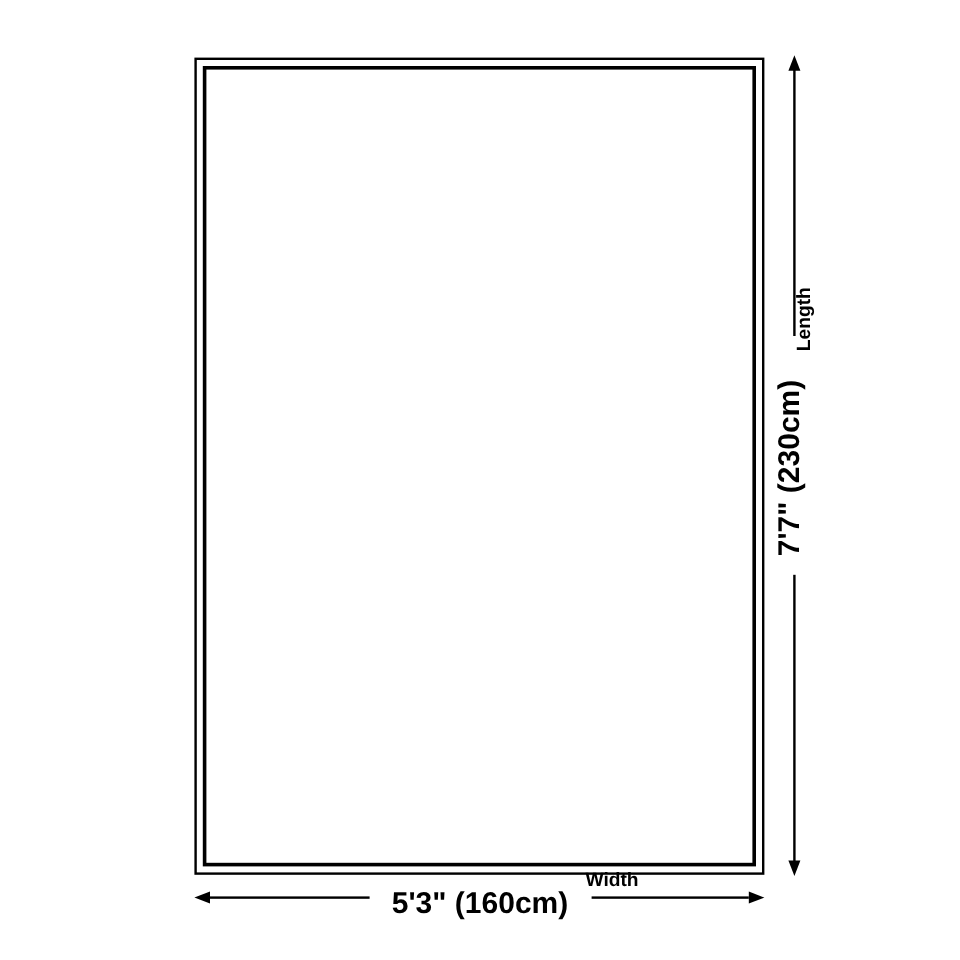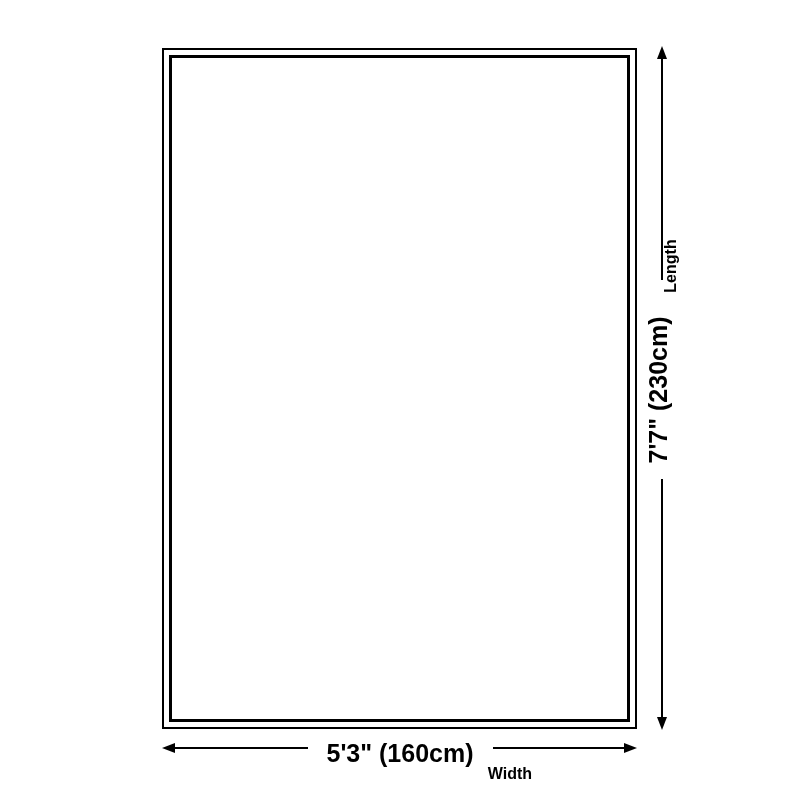--- a/index.html
+++ b/index.html
@@ -93,21 +93,21 @@
   .dim-text.small { font-size: 16px; }
   .htext {
     transform: translate(-50%, -50%);
   }
   .vtext {
     transform: translate(-50%, -50%) rotate(-90deg);
   }
   .length-value  { left: 658px; top: 390px; }
   .length-label  { left: 671px; top: 266px; }
   .width-value   { left: 400px; top: 753px; }
-  .width-label   { left: 510px; top: 774px; }
+  .width-label   { left: 510px; top: 734px; }
 </style>
 </head>
 <body>
 
 <div class="canvas">
 
   <div class="rug">
     <div class="rug-inner"></div>
   </div>
 

